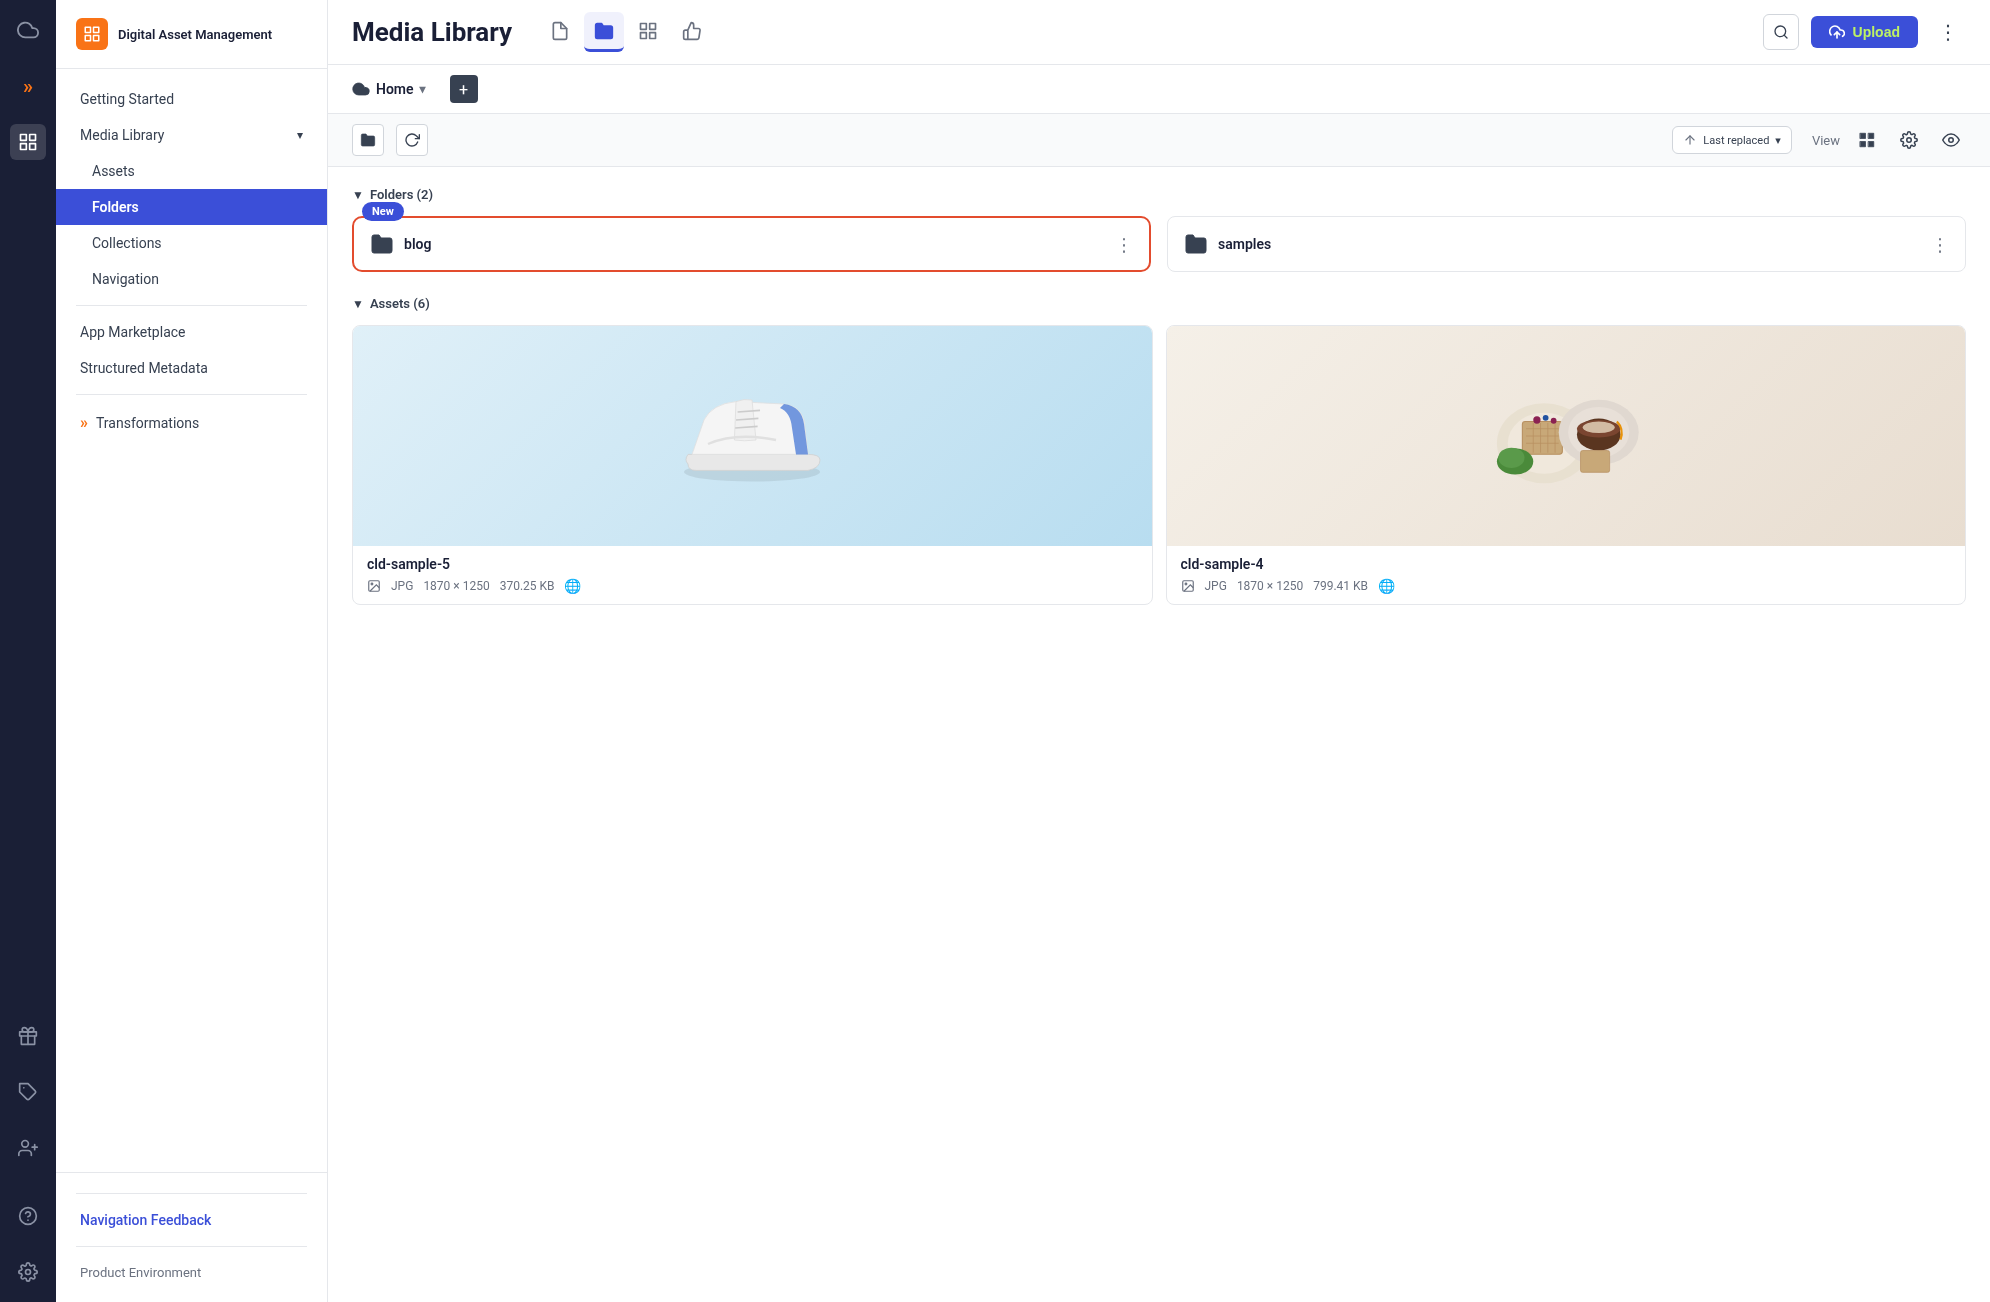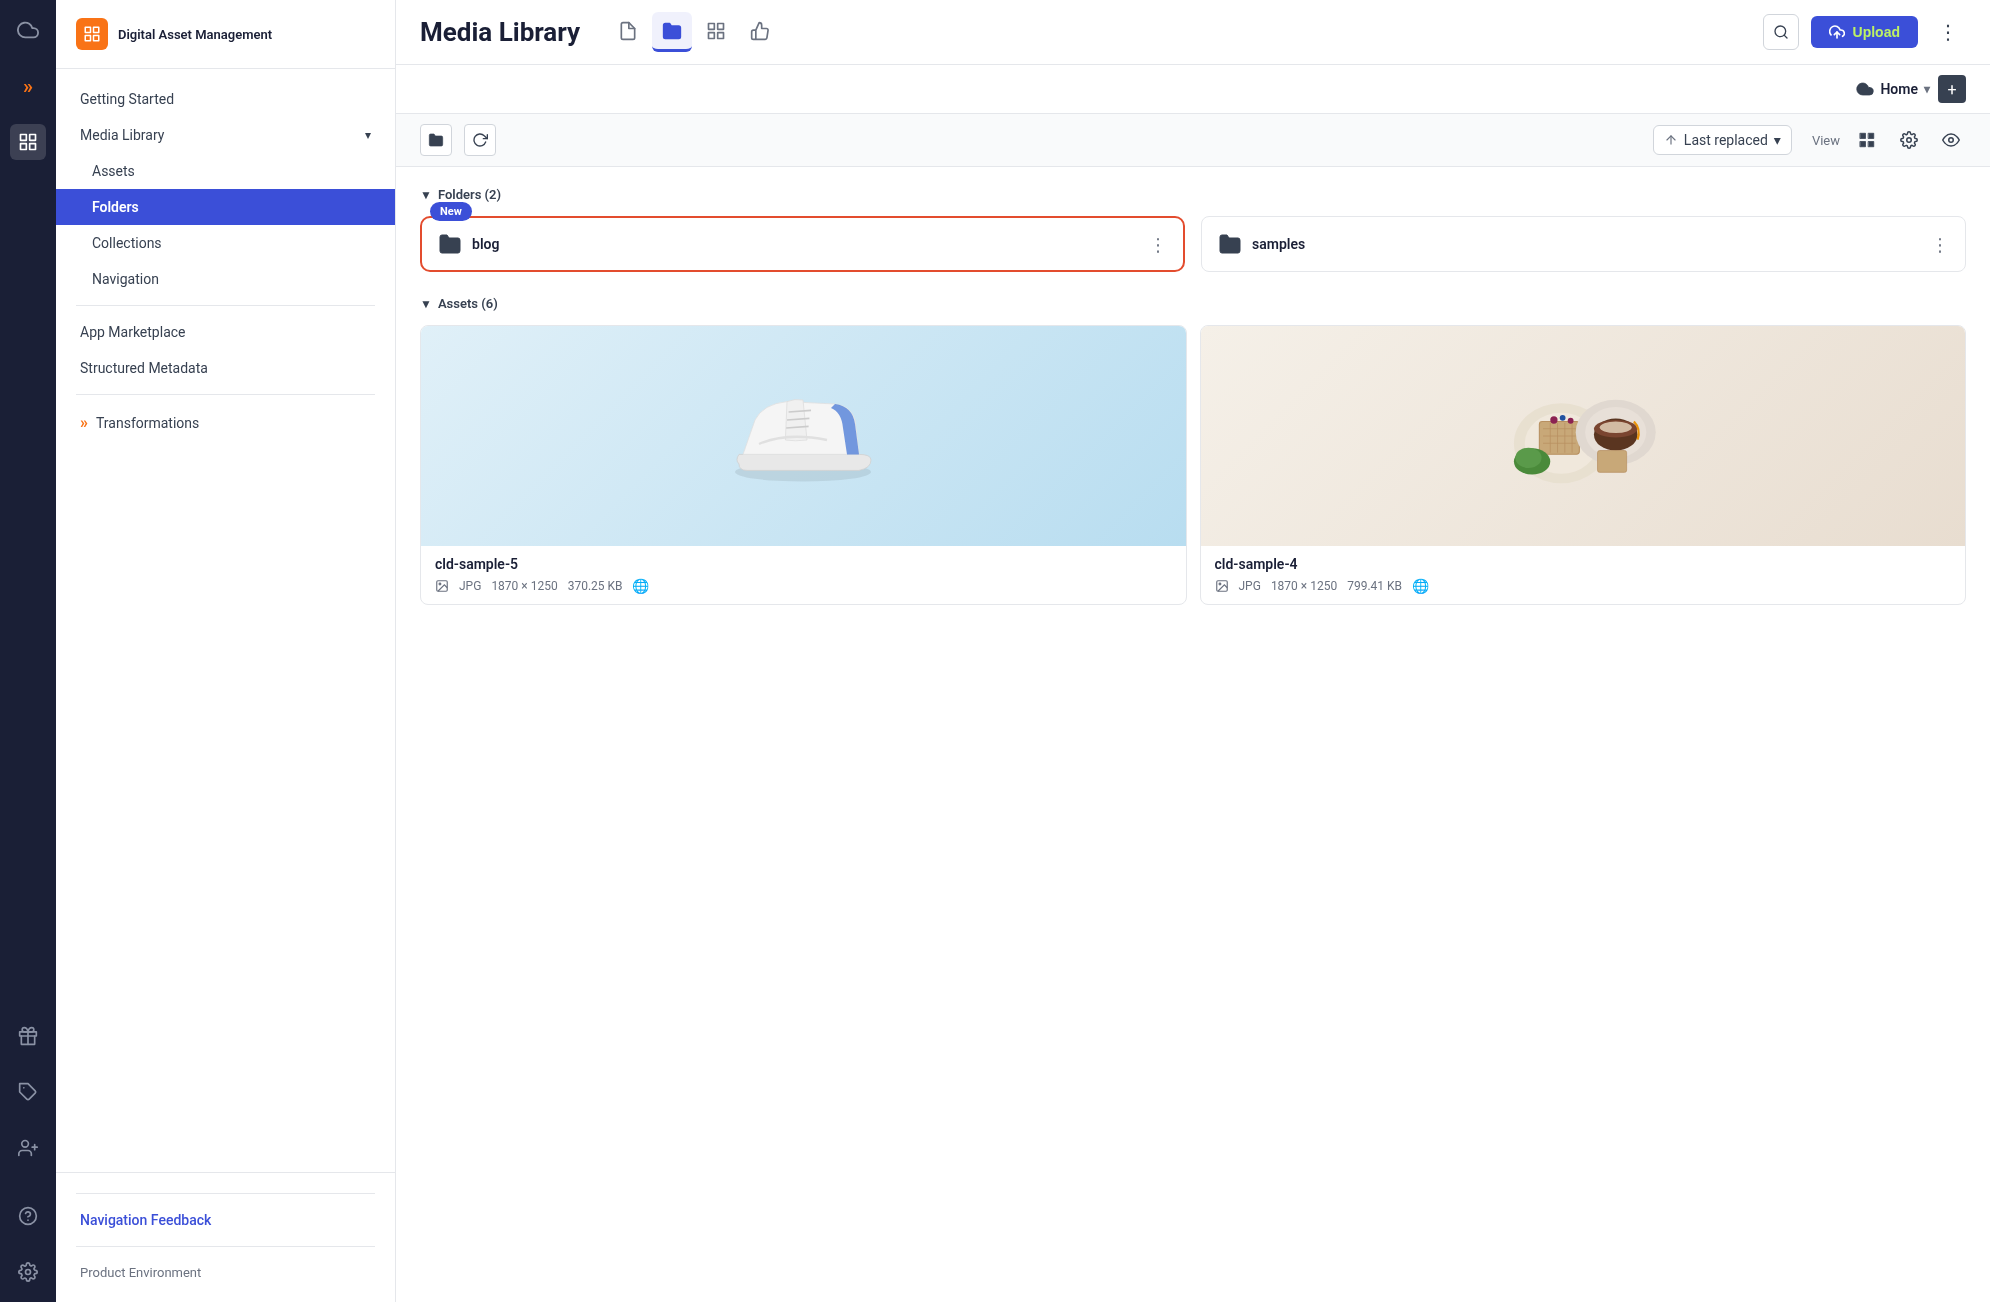--- a/index.html
+++ b/index.html
@@ -27,21 +27,21 @@
     .icon-rail .rail-icon.active {
       background: rgba(255,255,255,0.15);
       color: #fff;
     }
     .icon-rail .rail-icon-bottom {
       margin-top: auto;
     }
 
     
     .sidebar {
-      width: 340px;
+      width: 272px;
       background: #fff;
       border-right: 1px solid #e5e7eb;
       display: flex;
       flex-direction: column;
       flex-shrink: 0;
       overflow-y: auto;
     }
     .sidebar-header {
       display: flex;
       align-items: center;
@@ -178,23 +178,22 @@
       cursor: pointer;
       color: #374151;
       font-size: 20px;
     }
 
     
     .breadcrumb-bar {
       display: flex;
       align-items: center;
       padding: 10px 24px;
-      gap: 8px;
+      gap: 24px;
       border-bottom: 1px solid #e5e7eb;
-      justify-content: flex-end;
     }
     .breadcrumb-home {
       display: flex;
       align-items: center;
       gap: 6px;
       font-size: 14px;
       font-weight: 600;
       color: #1a1f36;
       cursor: pointer;
     }
@@ -226,21 +225,21 @@
       color: #374151;
       font-size: 16px;
       border: 1px solid #d1d5db;
       background: #fff;
     }
     .toolbar-spacer { flex: 1; }
     .sort-dropdown {
       display: flex;
       align-items: center;
       gap: 6px;
-      font-size: 14px;
+      font-size: 11px;
       color: #374151;
       cursor: pointer;
       border: 1px solid #d1d5db;
       border-radius: 6px;
       padding: 6px 10px;
       background: #fff;
     }
     .view-label {
       font-size: 13px;
       color: #6b7280;

